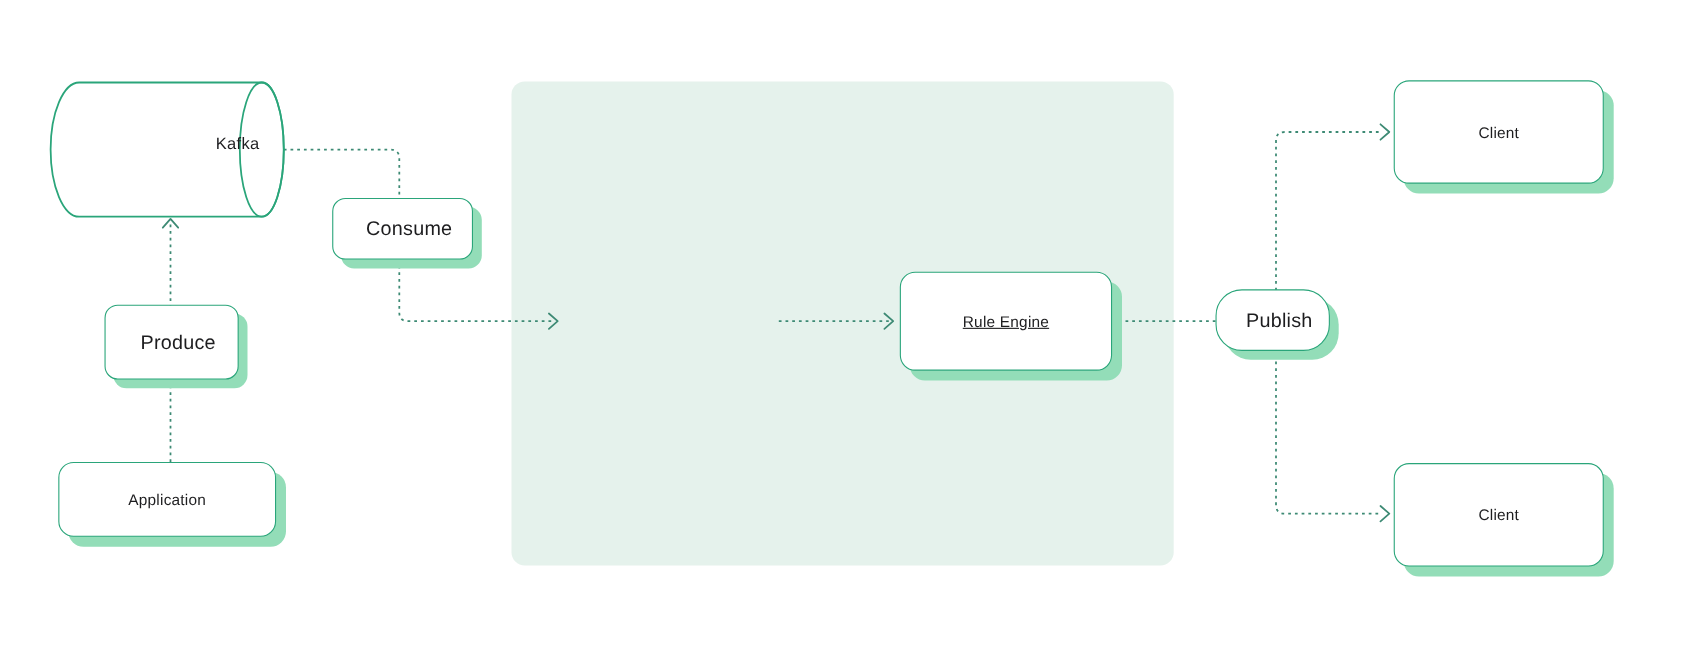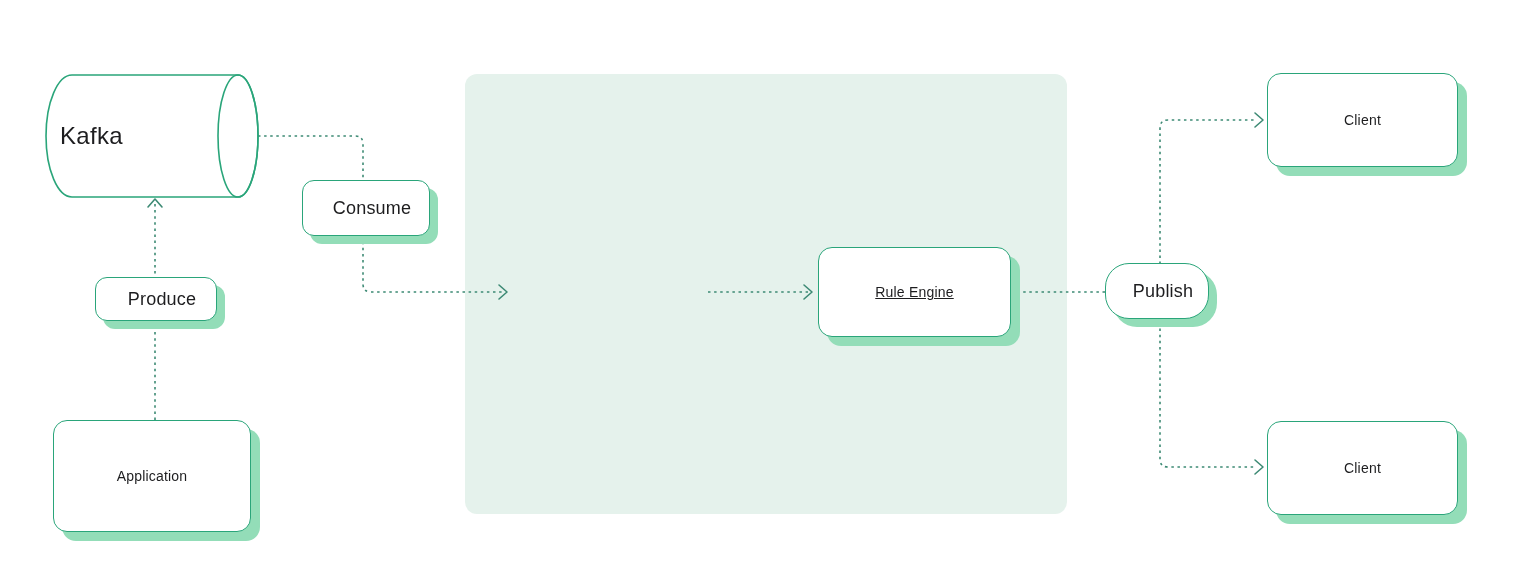--- a/index.html
+++ b/index.html
@@ -46,25 +46,25 @@
     color:var(--text);
     font-size:14px;
     box-sizing:border-box;
     letter-spacing:.2px;
   }
   .node.small{font-size:18px;border-radius:12px;box-shadow:8px 8px 0 0 var(--node-shadow);padding-left:12px;}
   .node.big{border-radius:14px;}
   .kafka-label{
     position:absolute;z-index:3;
     left:60px;top:122px;width:176px;
-    text-align:left;color:var(--text);font-size:24px;letter-spacing:.3px;
+    text-align:right;color:var(--text);font-size:15px;letter-spacing:.3px;
   }
   
-  #n-produce      {left:95px;  top:277px; width:122px; height:44px;}
-  #n-application  {left:53px;  top:420px; width:198px; height:112px;align-items:center;}
+  #n-produce      {left:95px;  top:277px; width:122px; height:68px;}
+  #n-application  {left:53px;  top:420px; width:198px; height:68px;align-items:center;}
   #n-consume      {left:302px; top:180px; width:128px; height:56px;}
   #n-databridge   {left:513px; top:247px; width:195px; height:90px;}
   #n-ruleengine   {left:818px; top:247px; width:193px; height:90px;text-decoration:underline;}
   #n-publish      {left:1105px;top:263px; width:104px; height:56px;border-radius:24px;}
   #n-client-top   {left:1267px;top:73px;  width:191px; height:94px;}
   #n-client-bottom{left:1267px;top:421px; width:191px; height:94px;}
 </style>
 </head>
 <body>
 

